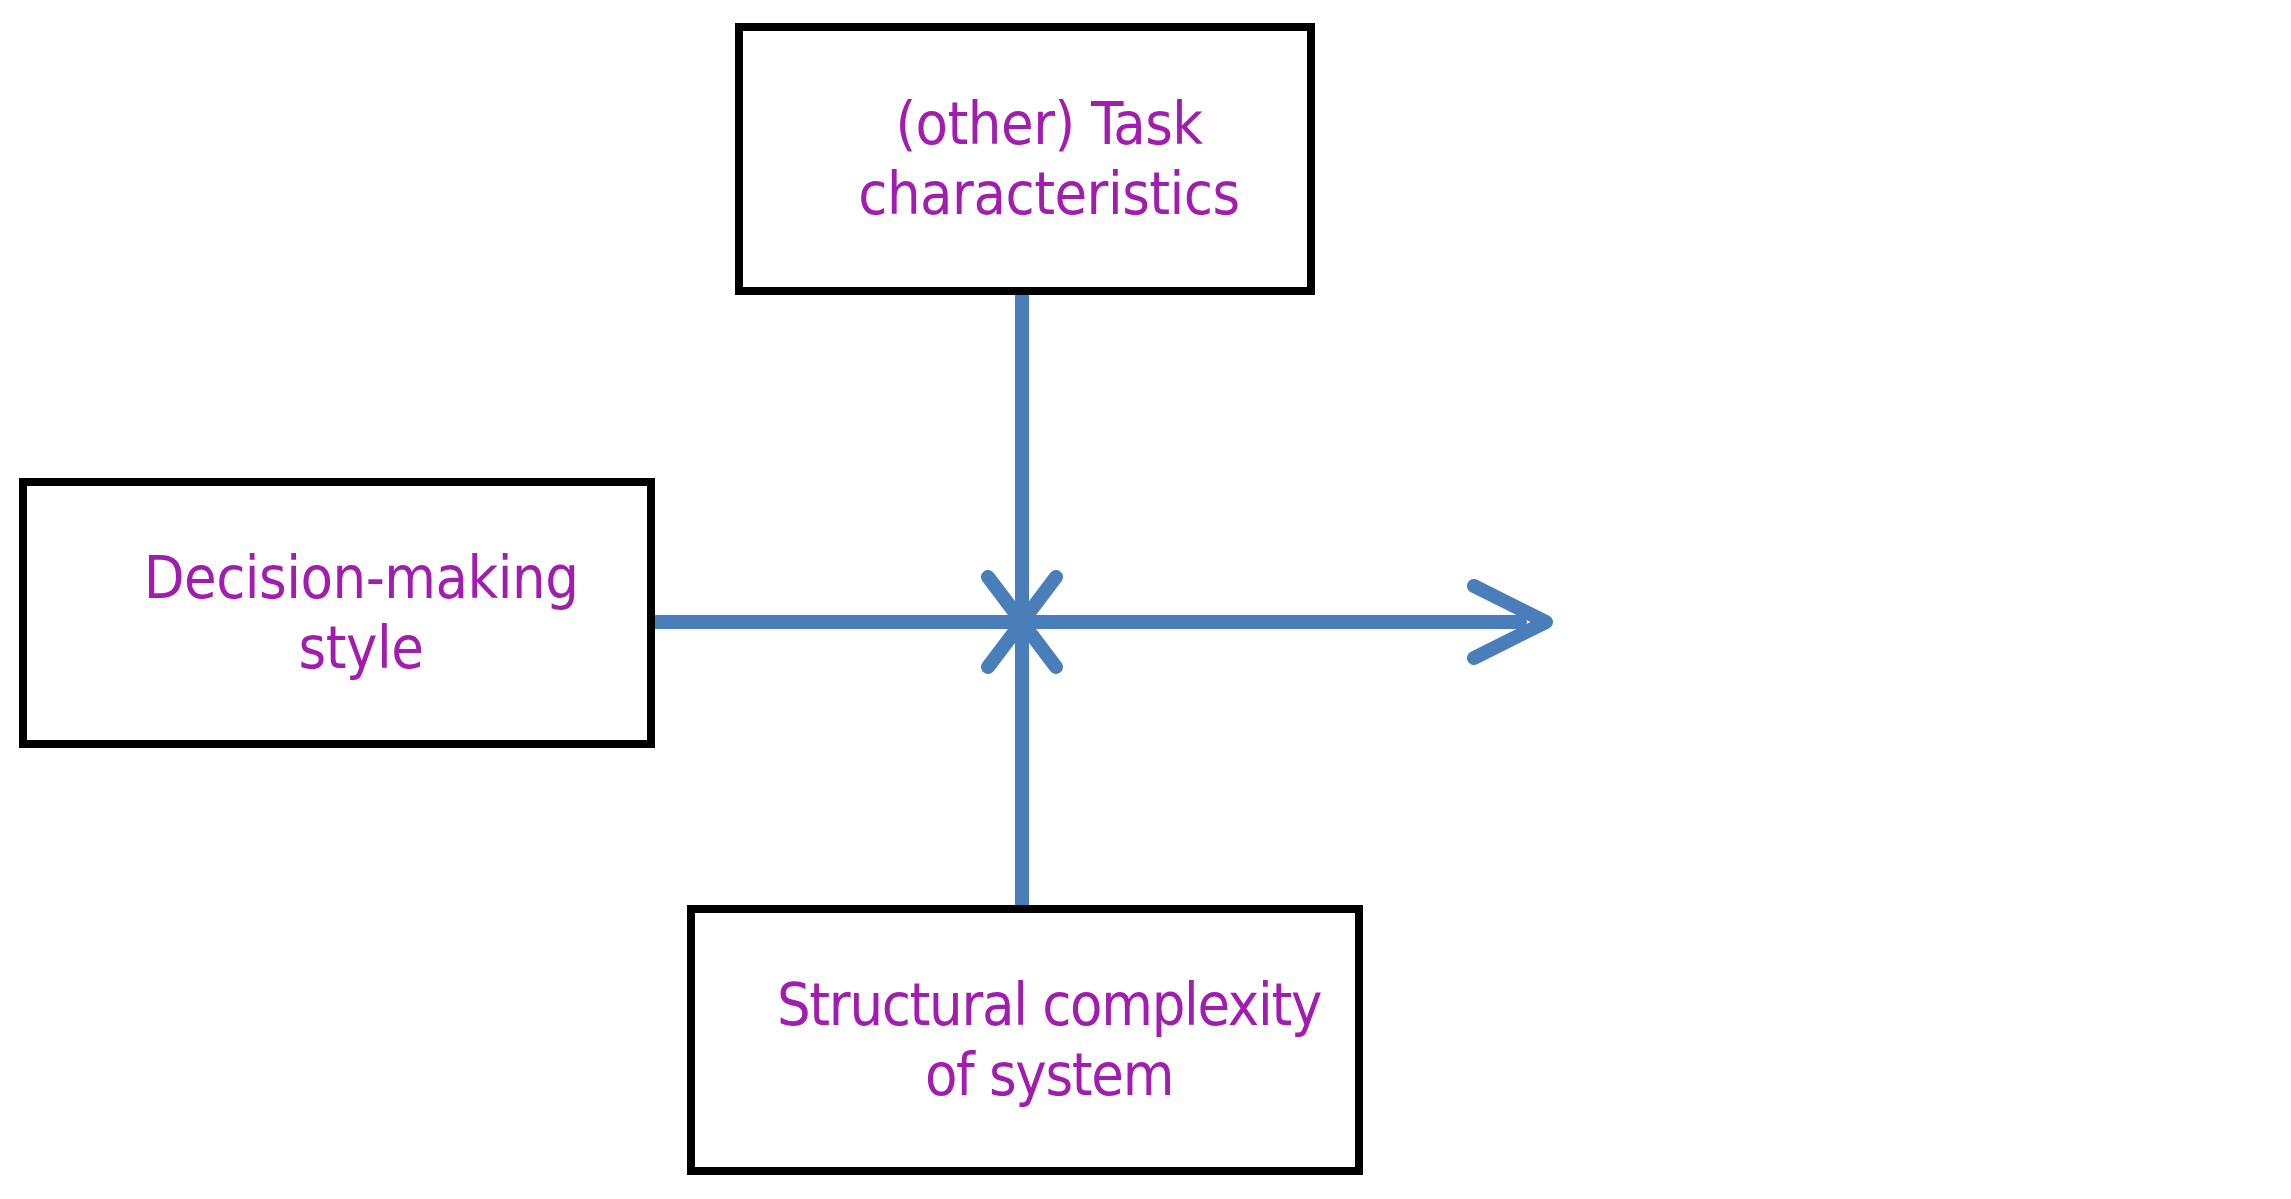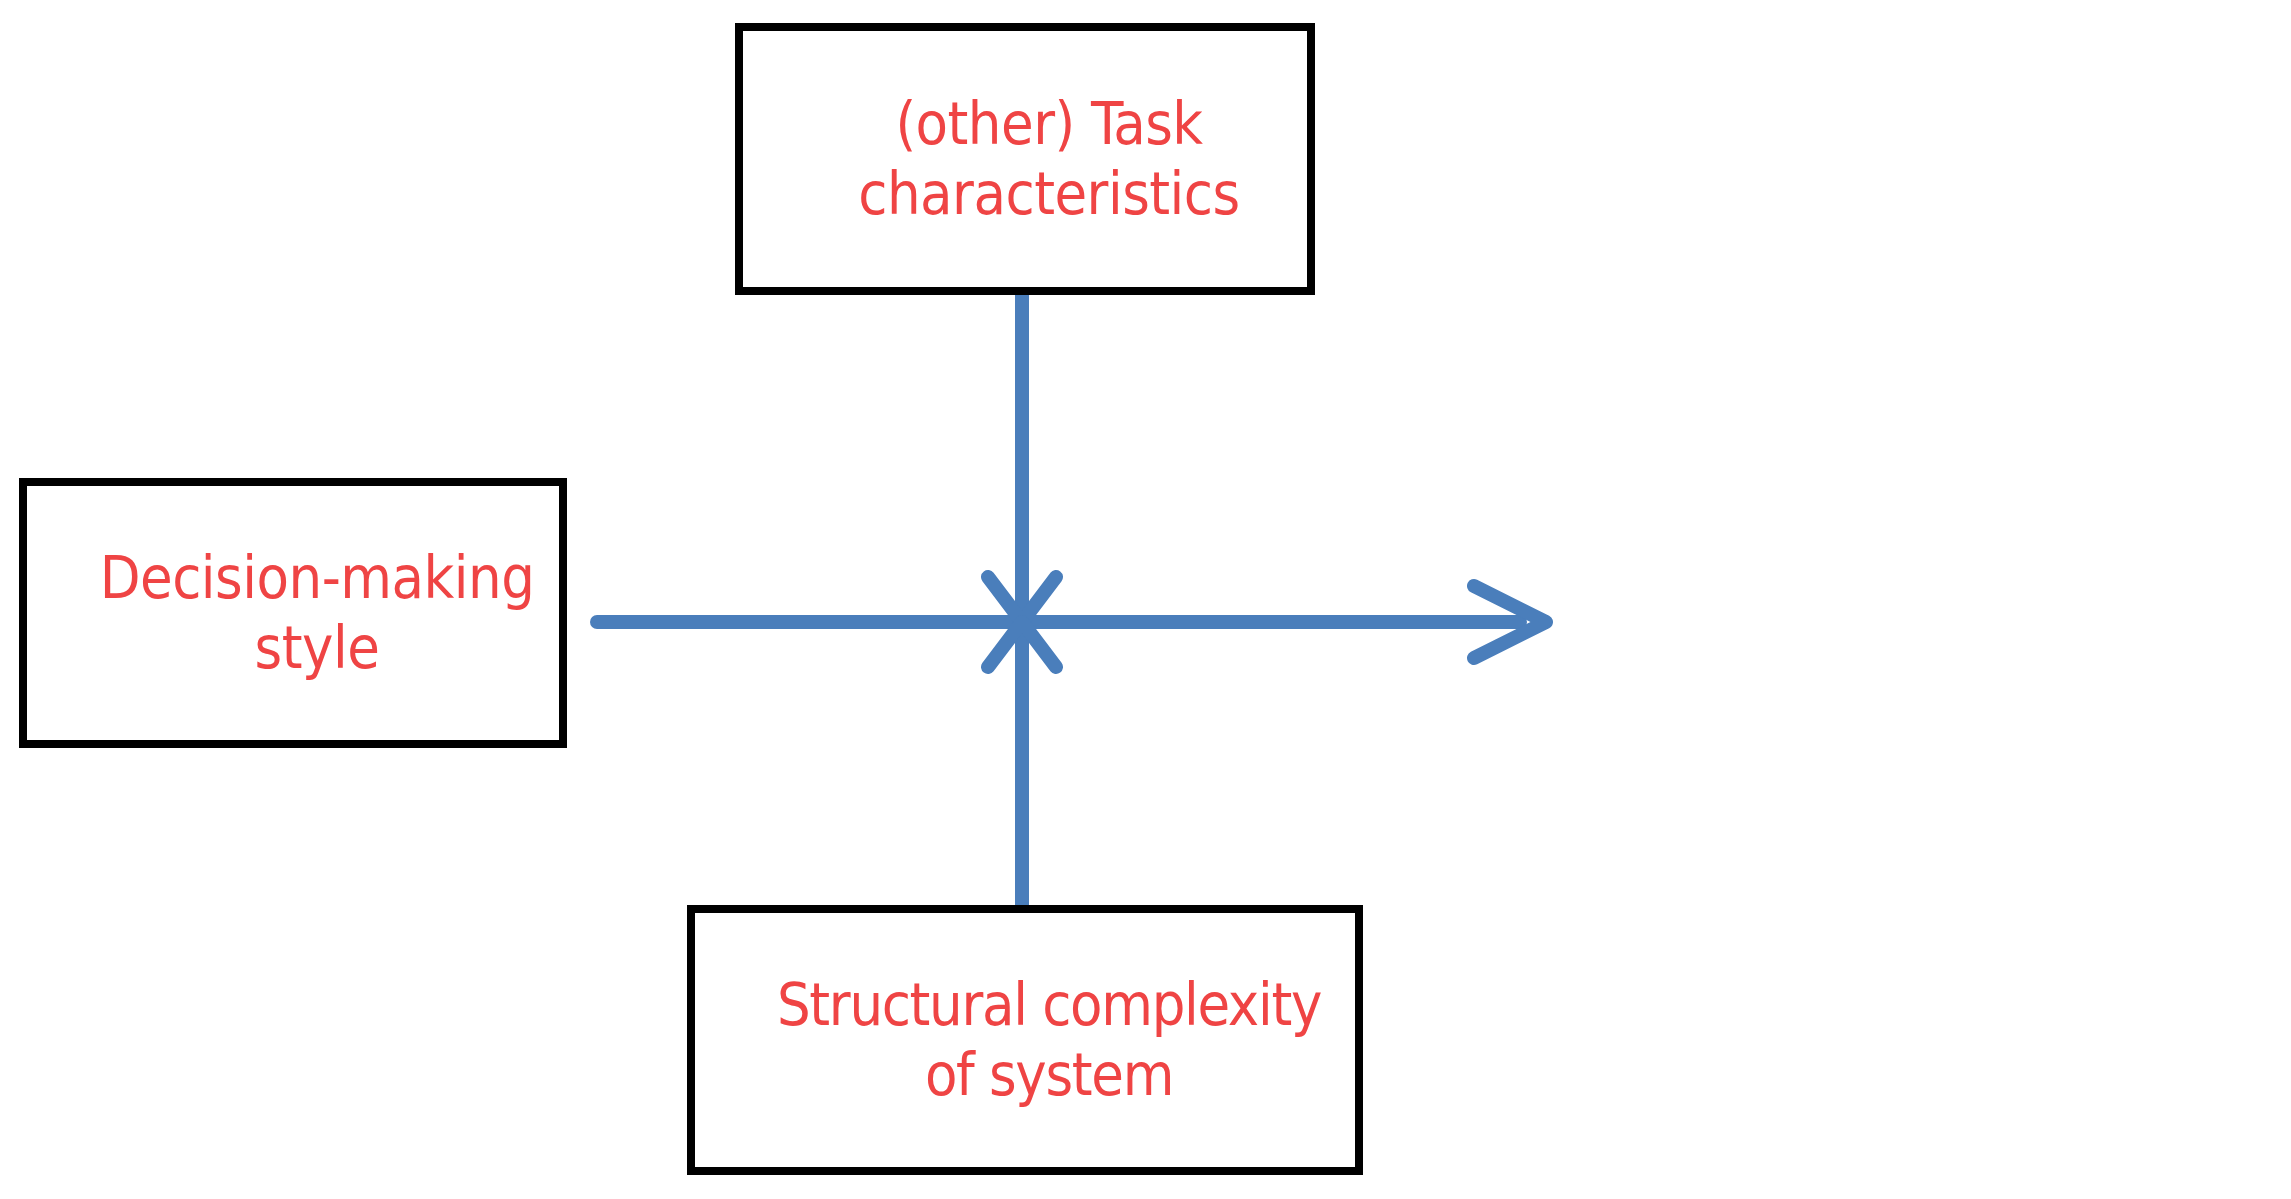--- a/index.html
+++ b/index.html
@@ -25,40 +25,40 @@
     border: 8px solid #000000;
     display: flex;
     align-items: center;
     justify-content: center;
     z-index: 3;
   }
   .node-label {
     display: block;
     width: 100%;
     text-align: center;
-    color: #ef4444;
+    color: #a21caf;
     font-family: "DejaVu Sans", "Liberation Sans", sans-serif;
     font-stretch: condensed;
     font-weight: 400;
     line-height: 1.18;
     letter-spacing: -0.5px;
     white-space: pre-line;
     padding: 0 4px;
     box-sizing: border-box;
     margin-left: 48px;
   }
 
   
   #node-task-characteristics {
     left: 735px;  top: 23px;   width: 580px; height: 272px;
   }
   #node-task-characteristics .node-label { font-size: 59px; }
 
   #node-decision-making-style {
-    left: 19px;   top: 478px;  width: 548px; height: 270px;
+    left: 19px;   top: 478px;  width: 636px; height: 270px;
   }
   #node-decision-making-style .node-label { font-size: 59px; }
 
   #node-performance {
     left: 1545px; top: 477px;  width: 726px; height: 271px;
   }
   #node-performance .node-label { font-size: 59px; letter-spacing: -1.2px; }
 
   #node-structural-complexity {
     left: 687px;  top: 905px;  width: 676px; height: 270px;

